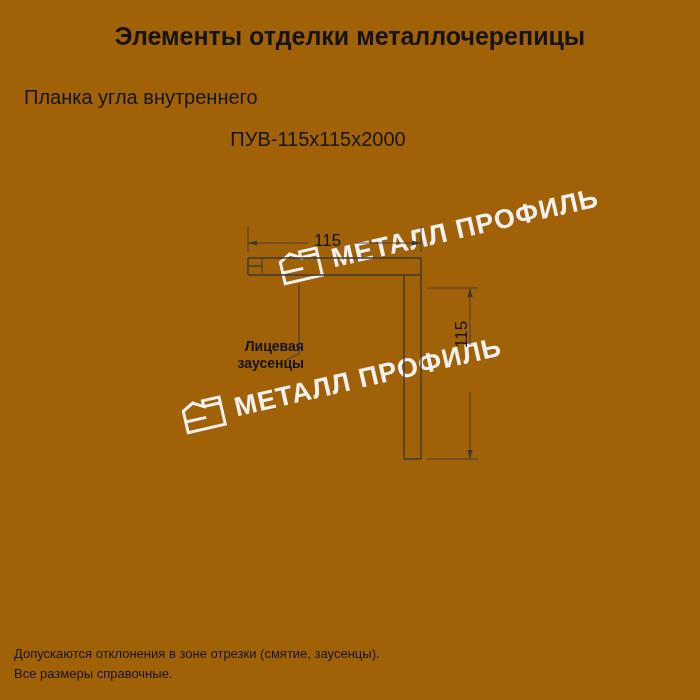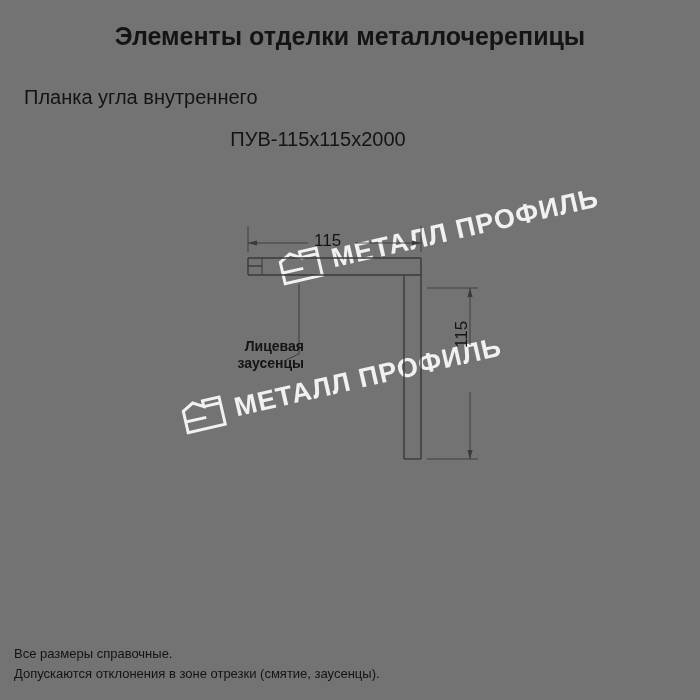--- a/index.html
+++ b/index.html
@@ -4,21 +4,21 @@
 <style>
   html, body {
     margin: 0;
     padding: 0;
     background: #ffffff;
   }
   #page {
     position: relative;
     width: 700px;
     height: 700px;
-    background: #737373;
+    background: #a16207;
     font-family: "Liberation Sans", sans-serif;
     color: #1a1a1a;
     overflow: hidden;
   }
 
   
   .title-main {
     position: absolute;
     top: 22px;
     left: 0;
@@ -175,17 +175,17 @@
 
   <div class="dim-label dim-top">115</div>
   <div class="dim-label dim-right">115</div>
 
   <div class="face-label">
     <div>Лицевая</div>
     <div>заусенцы</div>
   </div>
 
   <div class="footer">
+    <div>Допускаются отклонения в зоне отрезки (смятие, заусенцы).</div>
     <div>Все размеры справочные.</div>
-    <div>Допускаются отклонения в зоне отрезки (смятие, заусенцы).</div>
   </div>
 
 </div>
 
 </body></html>

